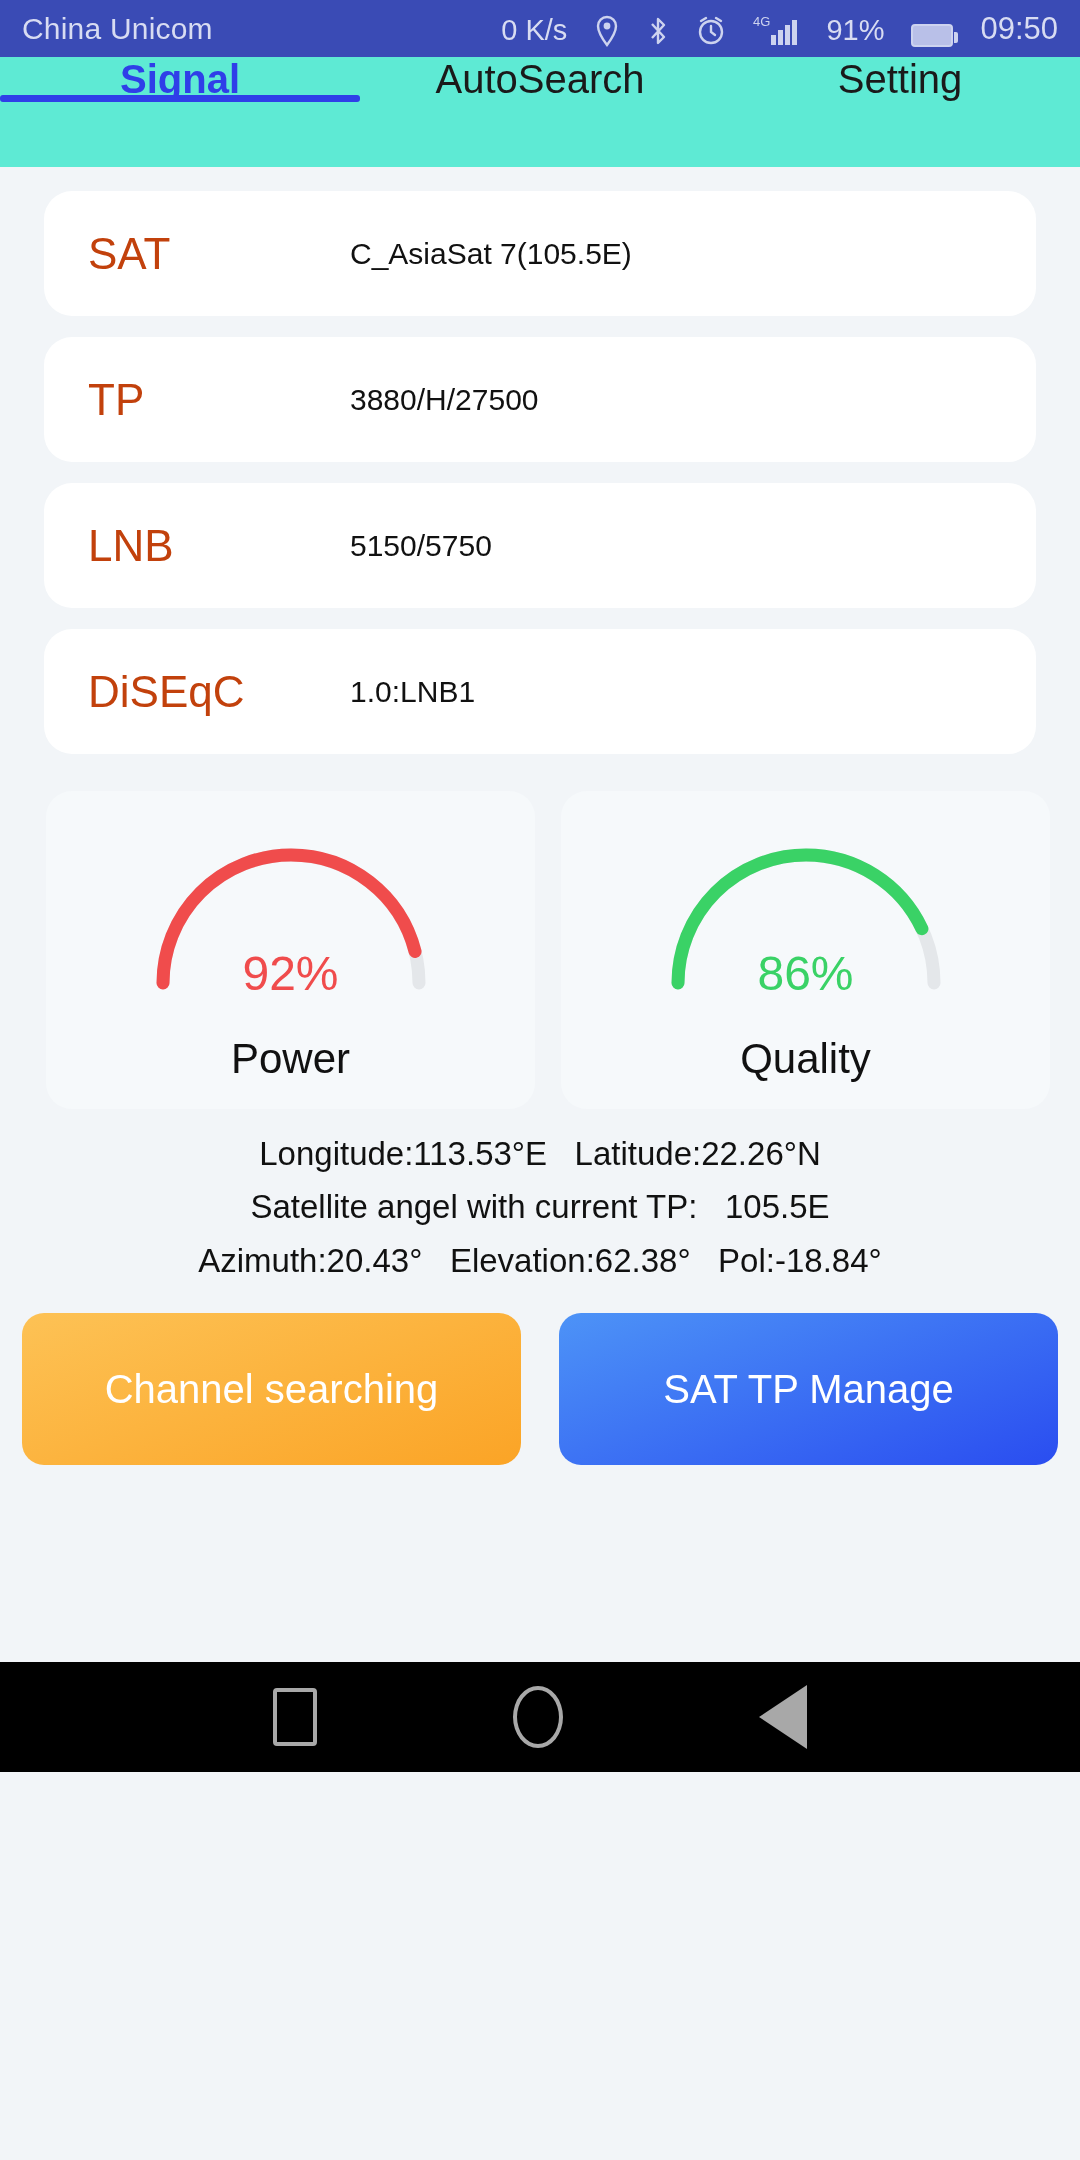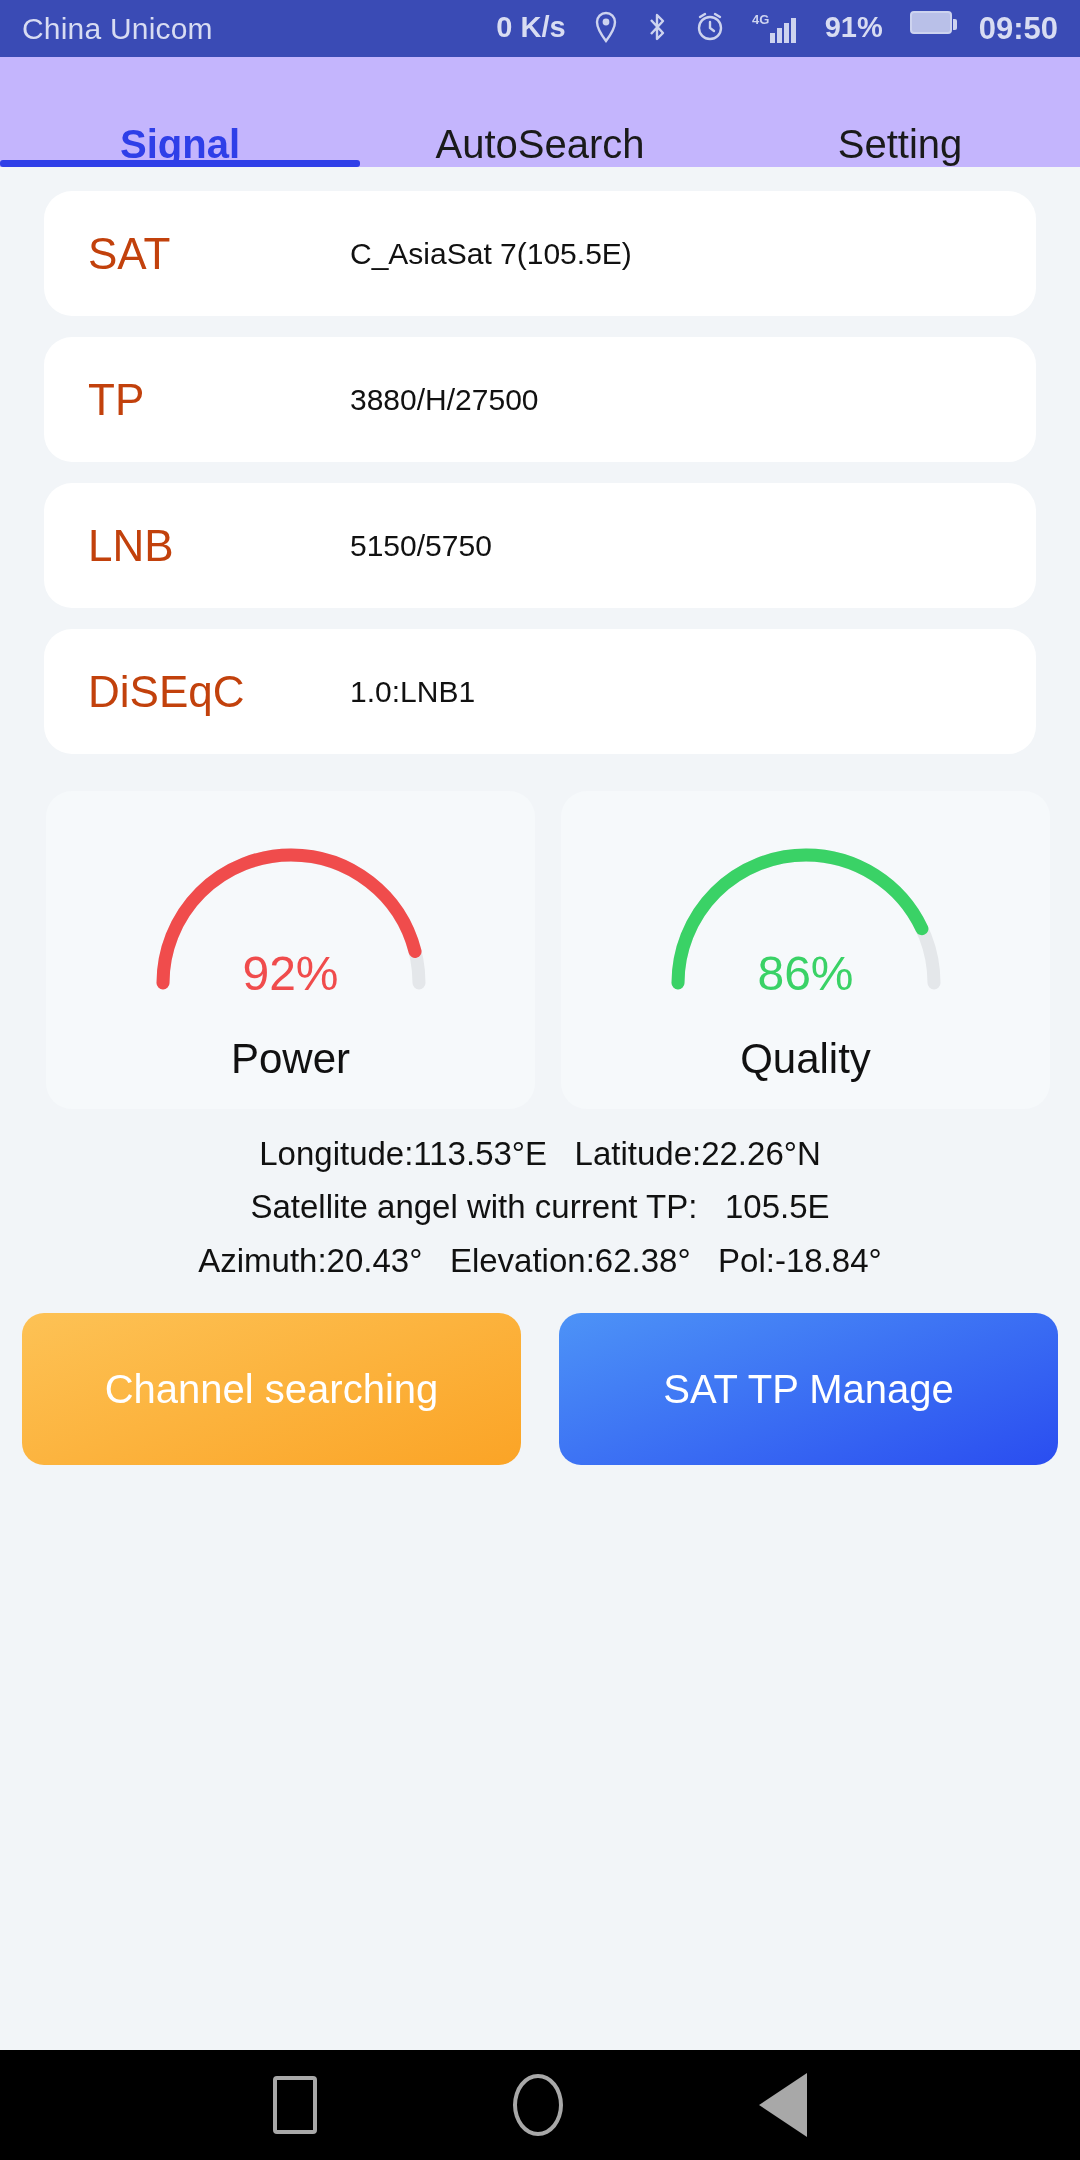--- a/index.html
+++ b/index.html
@@ -10,21 +10,21 @@
   }
 
   
   .statusbar {
     height:57px; background:#3a4bb5;
     display:flex; align-items:center;
     padding:0 22px; color:#d8dcf2;
   }
   .carrier { font-size:30px; letter-spacing:.2px; }
   .status-right {
-    margin-left:auto; display:flex; align-items:flex-start; gap:27px;font-weight:bold;
+    margin-left:auto; display:flex; align-items:flex-end; gap:27px;
   }
   .netspeed { font-size:29px; }
   .sicon { display:flex; align-items:center; }
   .batt-pct { font-size:29px; }
   .clock { font-size:31px; }
   .sb-batt {
     width:42px; height:23px; border:2.5px solid #cdd3ef;
     border-radius:4px; position:relative; background:#b9c0e8;
   }
   .sb-batt:after {
@@ -55,22 +55,22 @@
   }
   .hdr-batt-stripes {
     position:absolute; inset:0;
     background:repeating-linear-gradient(115deg,
       rgba(255,255,255,.92) 0px, rgba(255,255,255,.92) 5px,
       rgba(255,255,255,0) 5px, rgba(255,255,255,0) 19px);
   }
 
   
   .tabs {
-    display:flex; background:#c4b5fd;
-    height:110px; align-items:flex-end;
+    display:flex; background:#5eead4;
+    height:110px; align-items:flex-start;
   }
   .tab {
     flex:1; display:flex; align-items:center; justify-content:center;
     font-size:40px; color:#1a1a1a; position:relative;
   }
   .tab.active { color:#2f3fe8; font-weight:bold; }
   .tab.active:after {
     content:""; position:absolute; bottom:0; left:0; right:0;
     height:7px; background:#2f3fe8; border-radius:3px;
   }
@@ -135,21 +135,21 @@
     width:44px; height:58px; border:4px solid #a8a8a8; border-radius:4px;
   }
   .nav-ci {
     width:50px; height:62px; border:4px solid #a8a8a8; border-radius:50%;
   }
   .nav-tr {
     width:0; height:0;
     border-top:32px solid transparent; border-bottom:32px solid transparent;
     border-right:48px solid #a8a8a8;
   }
-  .page { position:relative; width:1080px; height:2160px; }
+  .page { position:relative; width:1080px; height:1772px; }
 </style>
 </head>
 <body>
 
 <div class="page">
 
   <div class="statusbar">
     <span class="carrier">China Unicom</span>
     <div class="status-right">
       <span class="netspeed">0 K/s</span>

